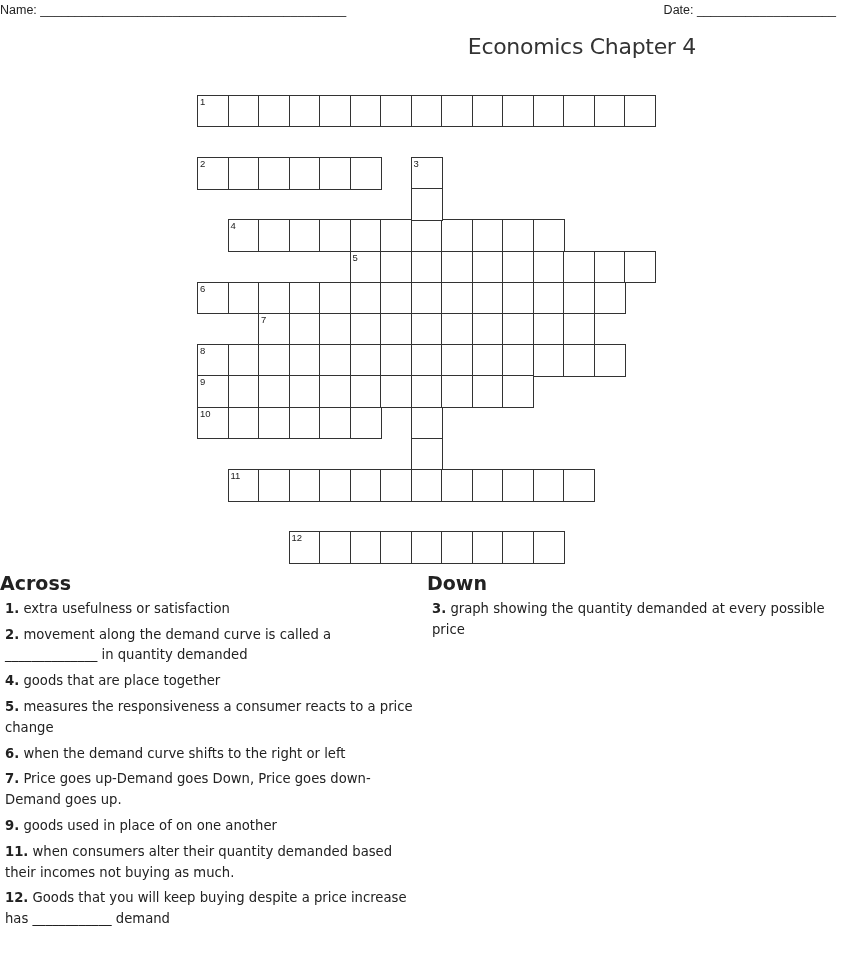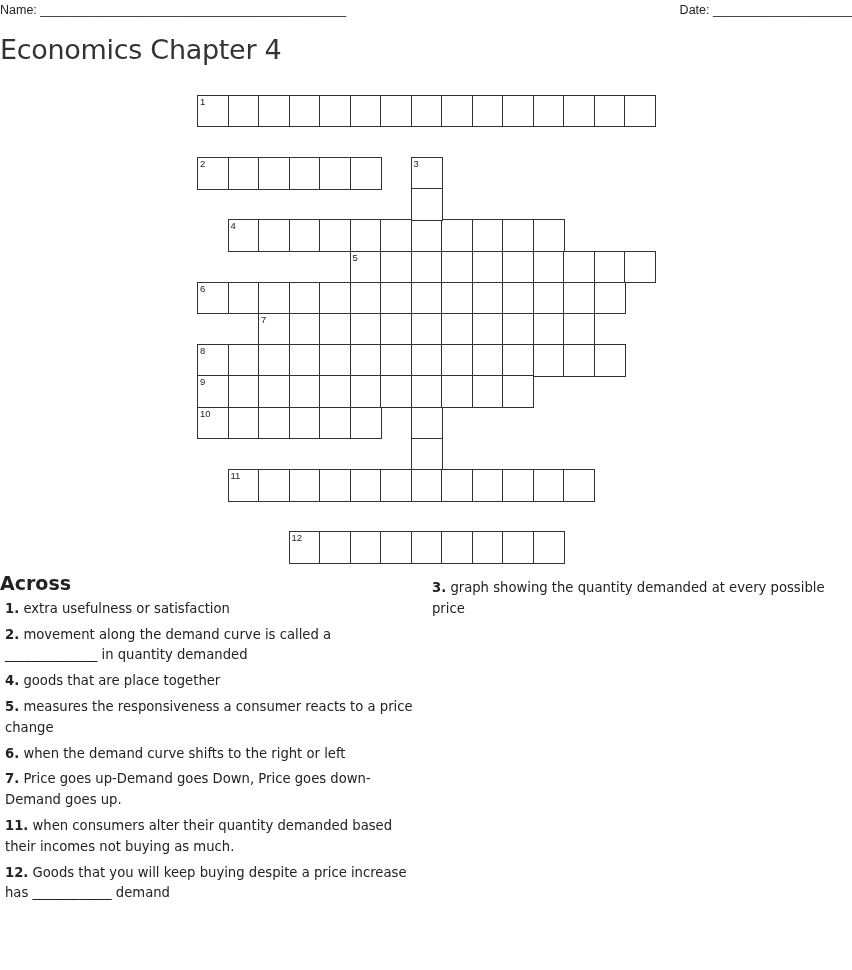--- a/index.html
+++ b/index.html
@@ -1,21 +1,21 @@
 <!DOCTYPE html>
 <html><head>
 <meta charset="utf-8">
 <style>
   html, body { margin: 0; padding: 0; background: #ffffff; }
   body { width: 852px; height: 970px; position: relative; overflow: hidden; color: #222; }
   .hdr { position: absolute; top: 3px; font-family: "Liberation Sans", sans-serif; font-size: 12.5px; color: #222; }
   .hdr.name { left: 0; }
-  .hdr.date { right: 0; }
-  .title { position: absolute; top: 34px; left: 0; width: 696px; text-align: left;
-           font-family: "DejaVu Sans", sans-serif; font-size: 27px; color: #333; letter-spacing: -0.3px; }
+  .hdr.date { right: 16px; }
+  .title { position: absolute; top: 34px; left: 0; width: 696px; text-align: right;
+           font-family: "DejaVu Sans", sans-serif; font-size: 22px; color: #333; letter-spacing: -0.3px; }
   .grid { position: absolute; left: 0; top: 0; width: 852px; height: 570px; }
   .cell { position: absolute; box-sizing: border-box; border: 1.5px solid #333; background: #fff; }
   .cell-num { position: absolute; left: 2px; top: 0px; font-family: "Liberation Sans", sans-serif; font-size: 9.5px; color: #222; line-height: 11px; }
   .clues { position: absolute; top: 573px; font-family: "DejaVu Sans", sans-serif; font-size: 13.2px; line-height: 20.8px; color: #222; }
   .clues.across { left: 0; width: 425px; }
   .clues.down { left: 427px; width: 420px; }
   .clues h3 { margin: 0; font-size: 19px; font-weight: bold; line-height: 20.8px; }
   .clue { margin: 5px; }
   .clue b { font-weight: bold; }
 </style>
@@ -179,22 +179,24 @@
 
 <div class="clues across">
   <h3>Across</h3>
   <div id="across-list">
       <div class="clue"><b>1.</b><span> extra usefulness or satisfaction</span></div>
       <div class="clue"><b>2.</b><span> movement along the demand curve is called a ______________ in quantity demanded</span></div>
       <div class="clue"><b>4.</b><span> goods that are place together</span></div>
       <div class="clue"><b>5.</b><span> measures the responsiveness a consumer reacts to a price change</span></div>
       <div class="clue"><b>6.</b><span> when the demand curve shifts to the right or left</span></div>
       <div class="clue"><b>7.</b><span> Price goes up-Demand goes Down, Price goes down-Demand goes up.</span></div>
+      <div class="clue"><b>9.</b><span> goods used in place of on one another</span></div>
       <div class="clue"><b>11.</b><span> when consumers alter their quantity demanded based their incomes not buying as much.</span></div>
       <div class="clue"><b>12.</b><span> Goods that you will keep buying despite a price increase has ____________ demand</span></div>
     </div>
 </div>
 
 <div class="clues down">
+  <h3>Down</h3>
   <div id="down-list">
       <div class="clue"><b>3.</b><span> graph showing the quantity demanded at every possible price</span></div>
     </div>
 </div>
 
 </body></html>

